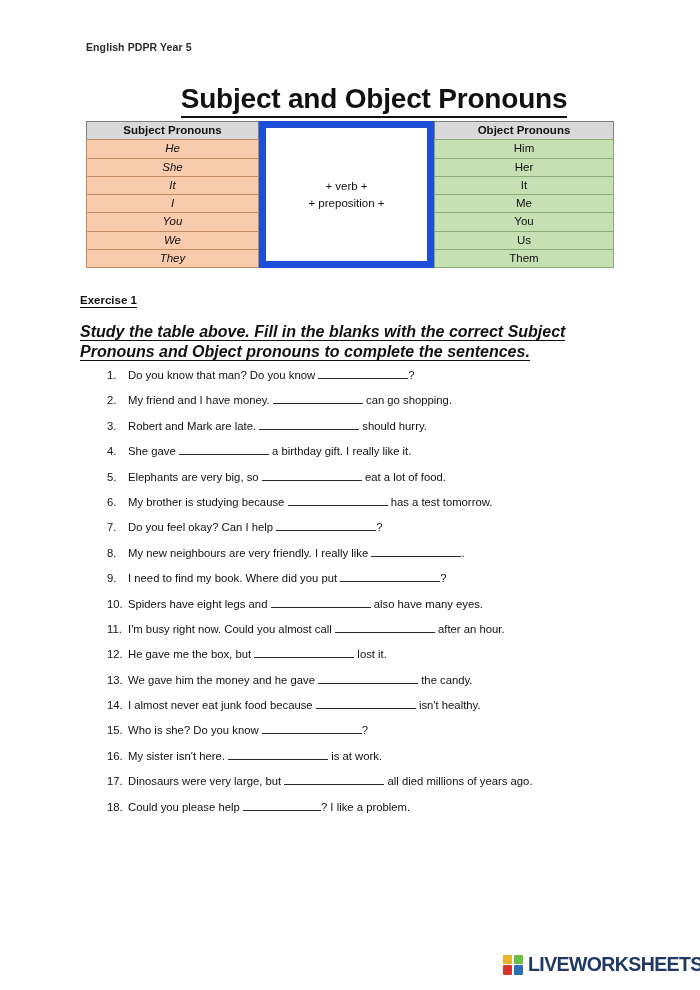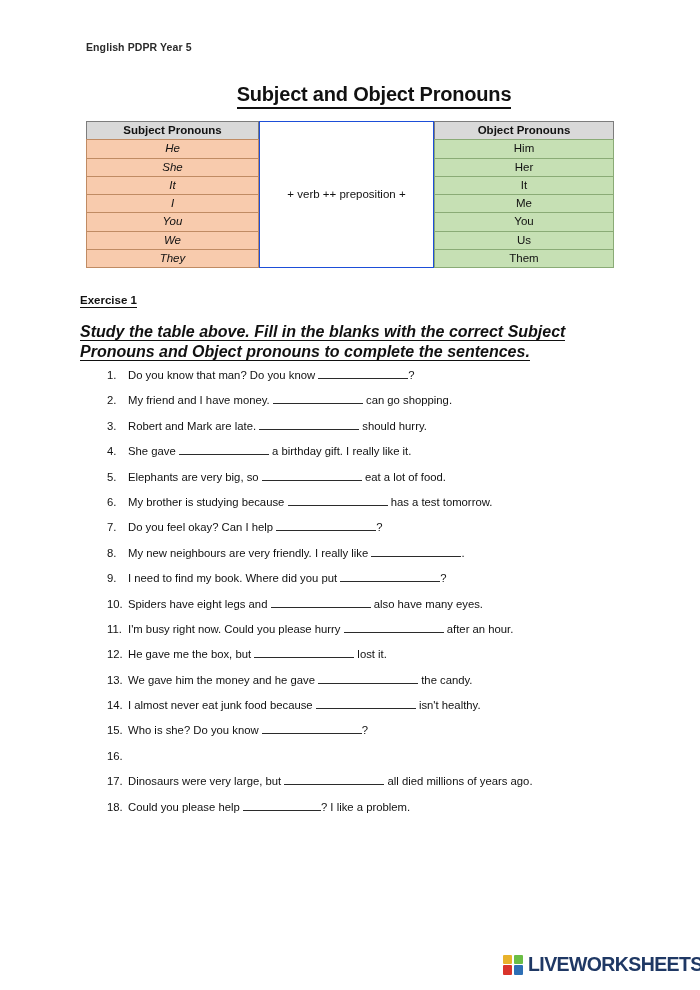--- a/index.html
+++ b/index.html
@@ -32,21 +32,21 @@
     color: #2b2b2b;
     letter-spacing: 0.1px;
   }
 
   .worksheet-title {
     position: absolute;
     left: 0;
     right: 0;
     top: 83px;
     text-align: center;
-    font-size: 20px;
+    font-size: 28px;
     font-weight: bold;
     color: #111111;
     letter-spacing: -0.2px;
     margin-left: 48px;
   }
   .worksheet-title span.tt {
     display: inline-block;
     border-bottom: 2.2px solid #111111;
     padding-bottom: 1px;
   }
@@ -92,24 +92,24 @@
     font-style: italic;
   }
   .cell-object {
     background: #c6e0b4;
     border-color: #8aab76;
   }
 
   .middle-box {
     box-sizing: border-box;
     flex: 1;
-    border: 1px solid #1d4ed8;
+    border: 7px solid #1d4ed8;
     background: #ffffff;
     display: flex;
-    flex-direction: row;
+    flex-direction: column;
     align-items: center;
     justify-content: center;
     font-size: 11.5px;
     line-height: 17px;
     color: #111111;
   }
 
   
   .exercise-label {
     position: absolute;
@@ -283,40 +283,41 @@
       <div class="question-row">
         <span class="q-num">9.</span>
         <span class="q-text"><span>I need to find my book. Where did you put </span><span class="blank w-long"></span><span>?</span></span>
       </div>
       <div class="question-row">
         <span class="q-num">10.</span>
         <span class="q-text"><span>Spiders have eight legs and </span><span class="blank w-long"></span><span> also have many eyes.</span></span>
       </div>
       <div class="question-row">
         <span class="q-num">11.</span>
-        <span class="q-text"><span>I'm busy right now. Could you please hurry </span><span class="blank w-long"></span><span> after an hour.</span></span>
+        <span class="q-text"><span>I'm busy right now. Could you almost call </span><span class="blank w-long"></span><span> after an hour.</span></span>
       </div>
       <div class="question-row">
         <span class="q-num">12.</span>
         <span class="q-text"><span>He gave me the box, but </span><span class="blank w-long"></span><span> lost it.</span></span>
       </div>
       <div class="question-row">
         <span class="q-num">13.</span>
         <span class="q-text"><span>We gave him the money and he gave </span><span class="blank w-long"></span><span> the candy.</span></span>
       </div>
       <div class="question-row">
         <span class="q-num">14.</span>
         <span class="q-text"><span>I almost never eat junk food because </span><span class="blank w-long"></span><span> isn't healthy.</span></span>
       </div>
       <div class="question-row">
         <span class="q-num">15.</span>
         <span class="q-text"><span>Who is she? Do you know </span><span class="blank w-long"></span><span>?</span></span>
       </div>
       <div class="question-row">
         <span class="q-num">16.</span>
+        <span class="q-text"><span>My sister isn't here. </span><span class="blank w-long"></span><span> is at work.</span></span>
       </div>
       <div class="question-row">
         <span class="q-num">17.</span>
         <span class="q-text"><span>Dinosaurs were very large, but </span><span class="blank w-long"></span><span> all died millions of years ago.</span></span>
       </div>
       <div class="question-row">
         <span class="q-num">18.</span>
         <span class="q-text"><span>Could you please help </span><span class="blank w-short"></span><span>? I like a problem.</span></span>
       </div>
     </div>

